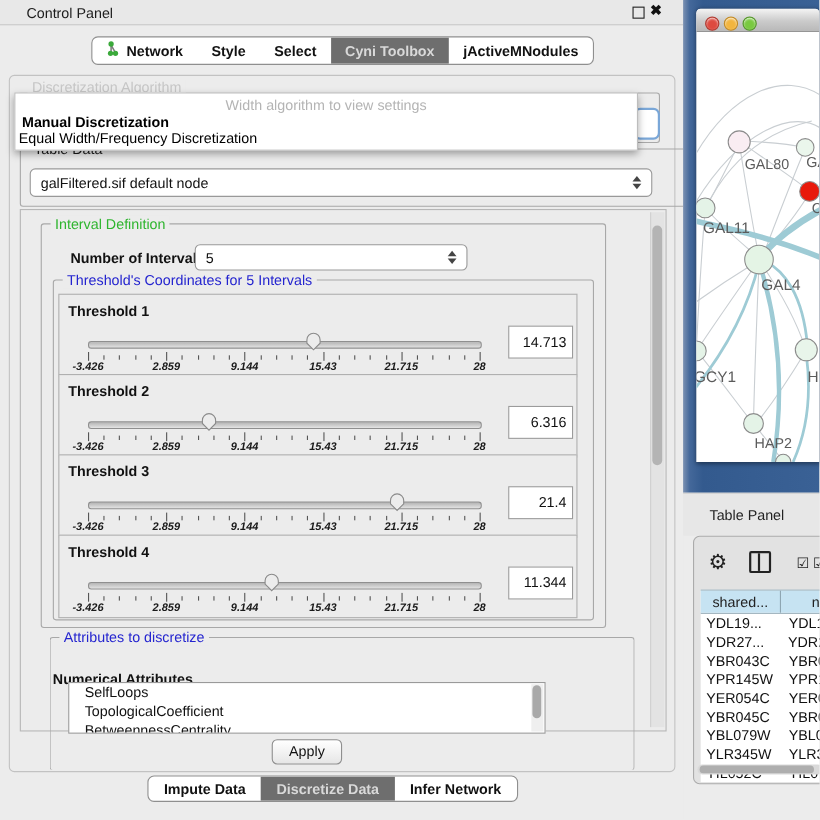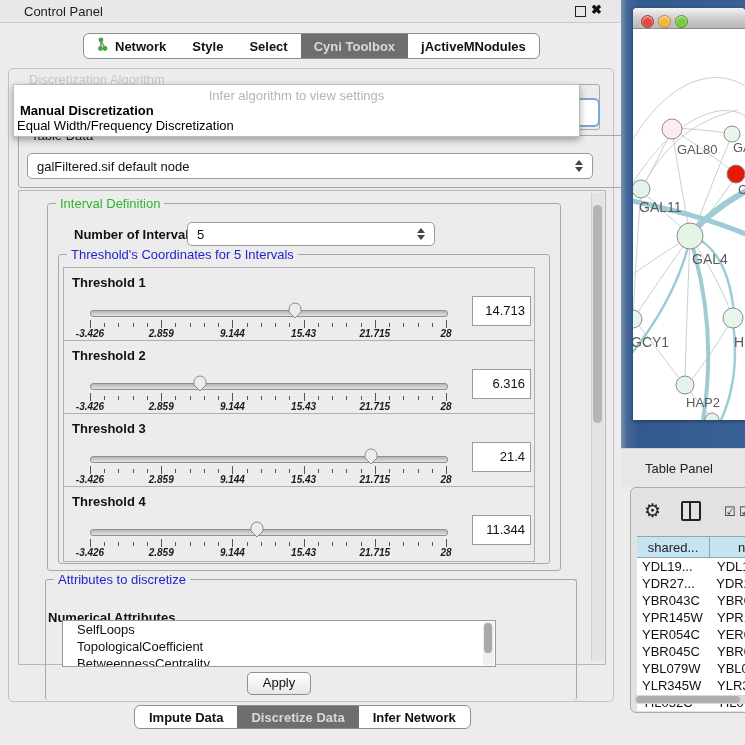--- a/index.html
+++ b/index.html
@@ -161,42 +161,42 @@
   </div>
 
   <div id="outer-panel" class="abs"></div>
 
   <div class="groupbox abs" style="left:16px;top:84px;width:582px;height:44px;">
     <span class="gtitle gray" style="top:-13px;">Discretization Algorithm</span>
   </div>
   <div id="algo-fragment" class="abs"></div>
 
   <div id="algo-popup" class="abs">
-    <div class="ph">Infer algorithm to view settings</div>
+    <div class="ph">Width algorithm to view settings</div>
     <div class="o1">Manual Discretization</div>
     <div class="o2">Equal Width/Frequency Discretization</div>
   </div>
 
   <div class="groupbox abs" style="left:18px;top:135px;width:580px;height:51px;padding-left:27px;">
     <span class="gtitle dark">Table Data</span>
     <div class="combo" style="left:8px;top:17px;width:546px;height:24px;">
       <span class="cv">galFiltered.sif default node</span>
       <span class="stepper">
           <i class="up"></i>
           <i class="dn"></i>
         </span>
     </div>
   </div>
 
   <div id="content-panel" class="abs">
     <div id="v-scroll" class="abs">
       <div id="v-thumb" class="abs"></div>
     </div>
 
-    <div class="groupbox" style="left:28px;top:12px;width:512px;height:366px;">
+    <div class="groupbox" style="left:18px;top:12px;width:512px;height:366px;">
       <span class="gtitle green">Interval Definition</span>
 
       <span class="numlabel" style="position:absolute;left:26px;top:23px;">Number of Intervals</span>
       <div class="combo" style="left:139px;top:18px;width:228px;height:22px;">
         <span class="cv">5</span>
         <span class="stepper">
             <i class="up"></i>
             <i class="dn"></i>
           </span>
       </div>

